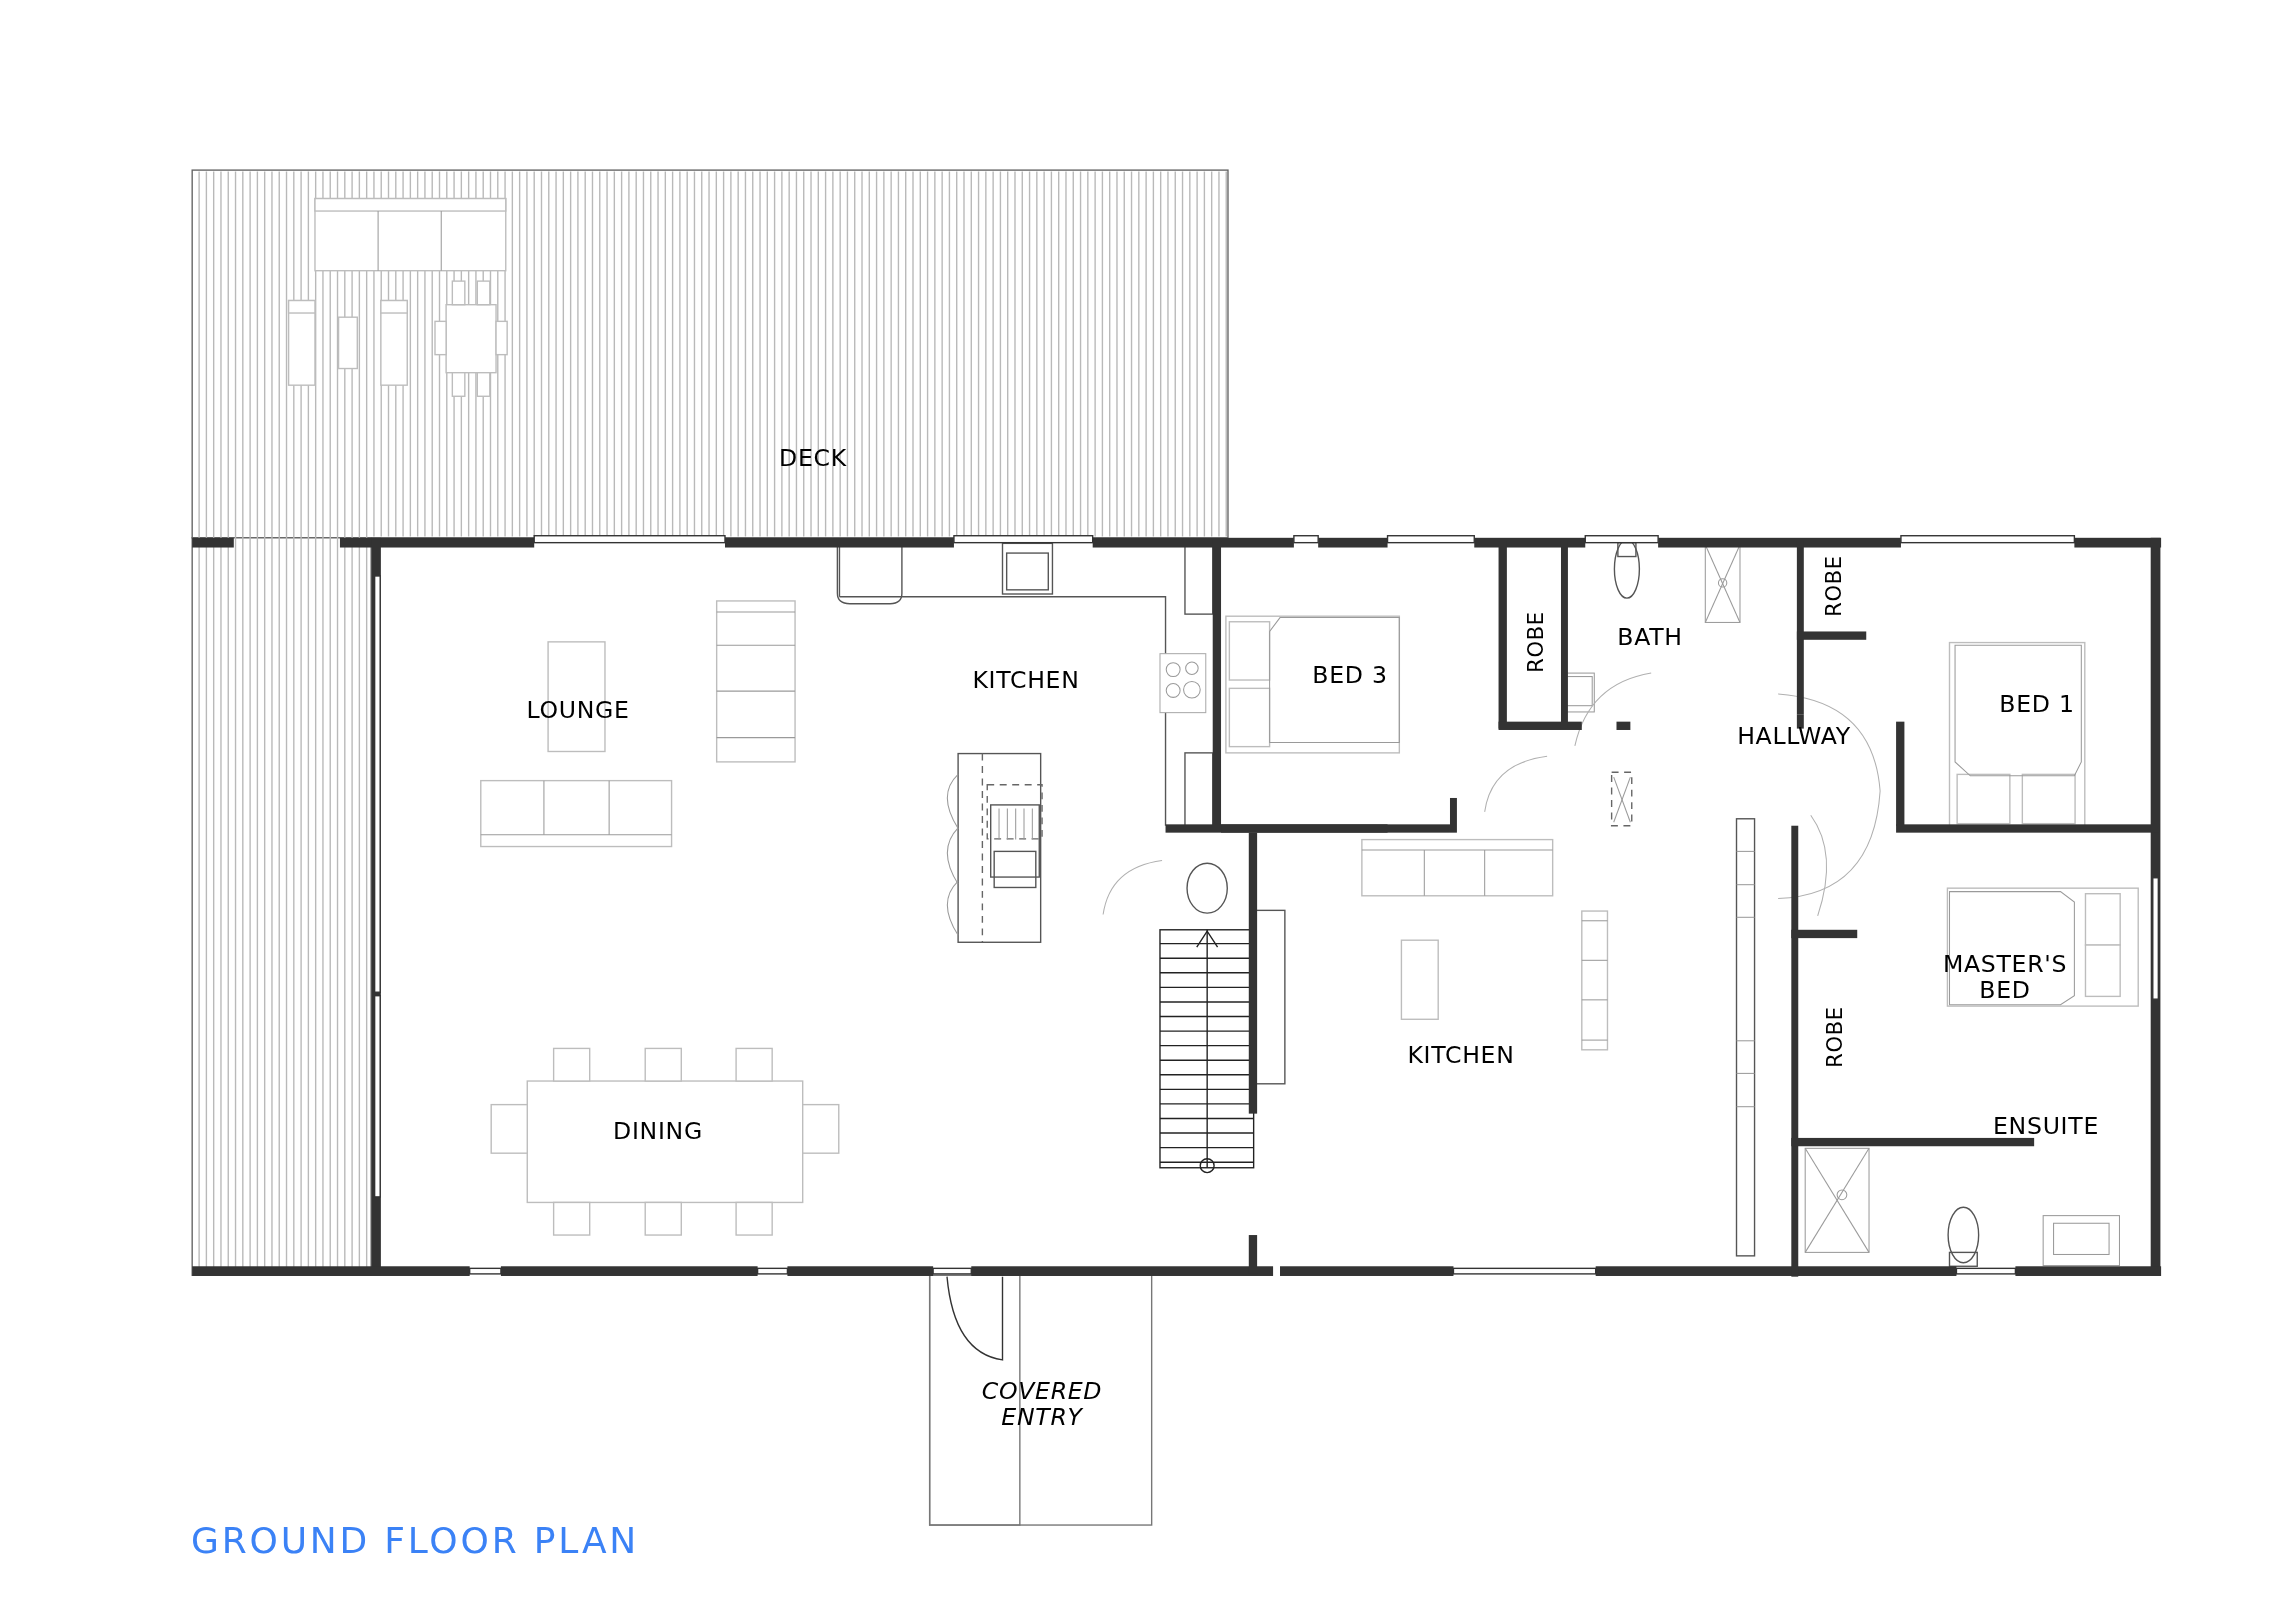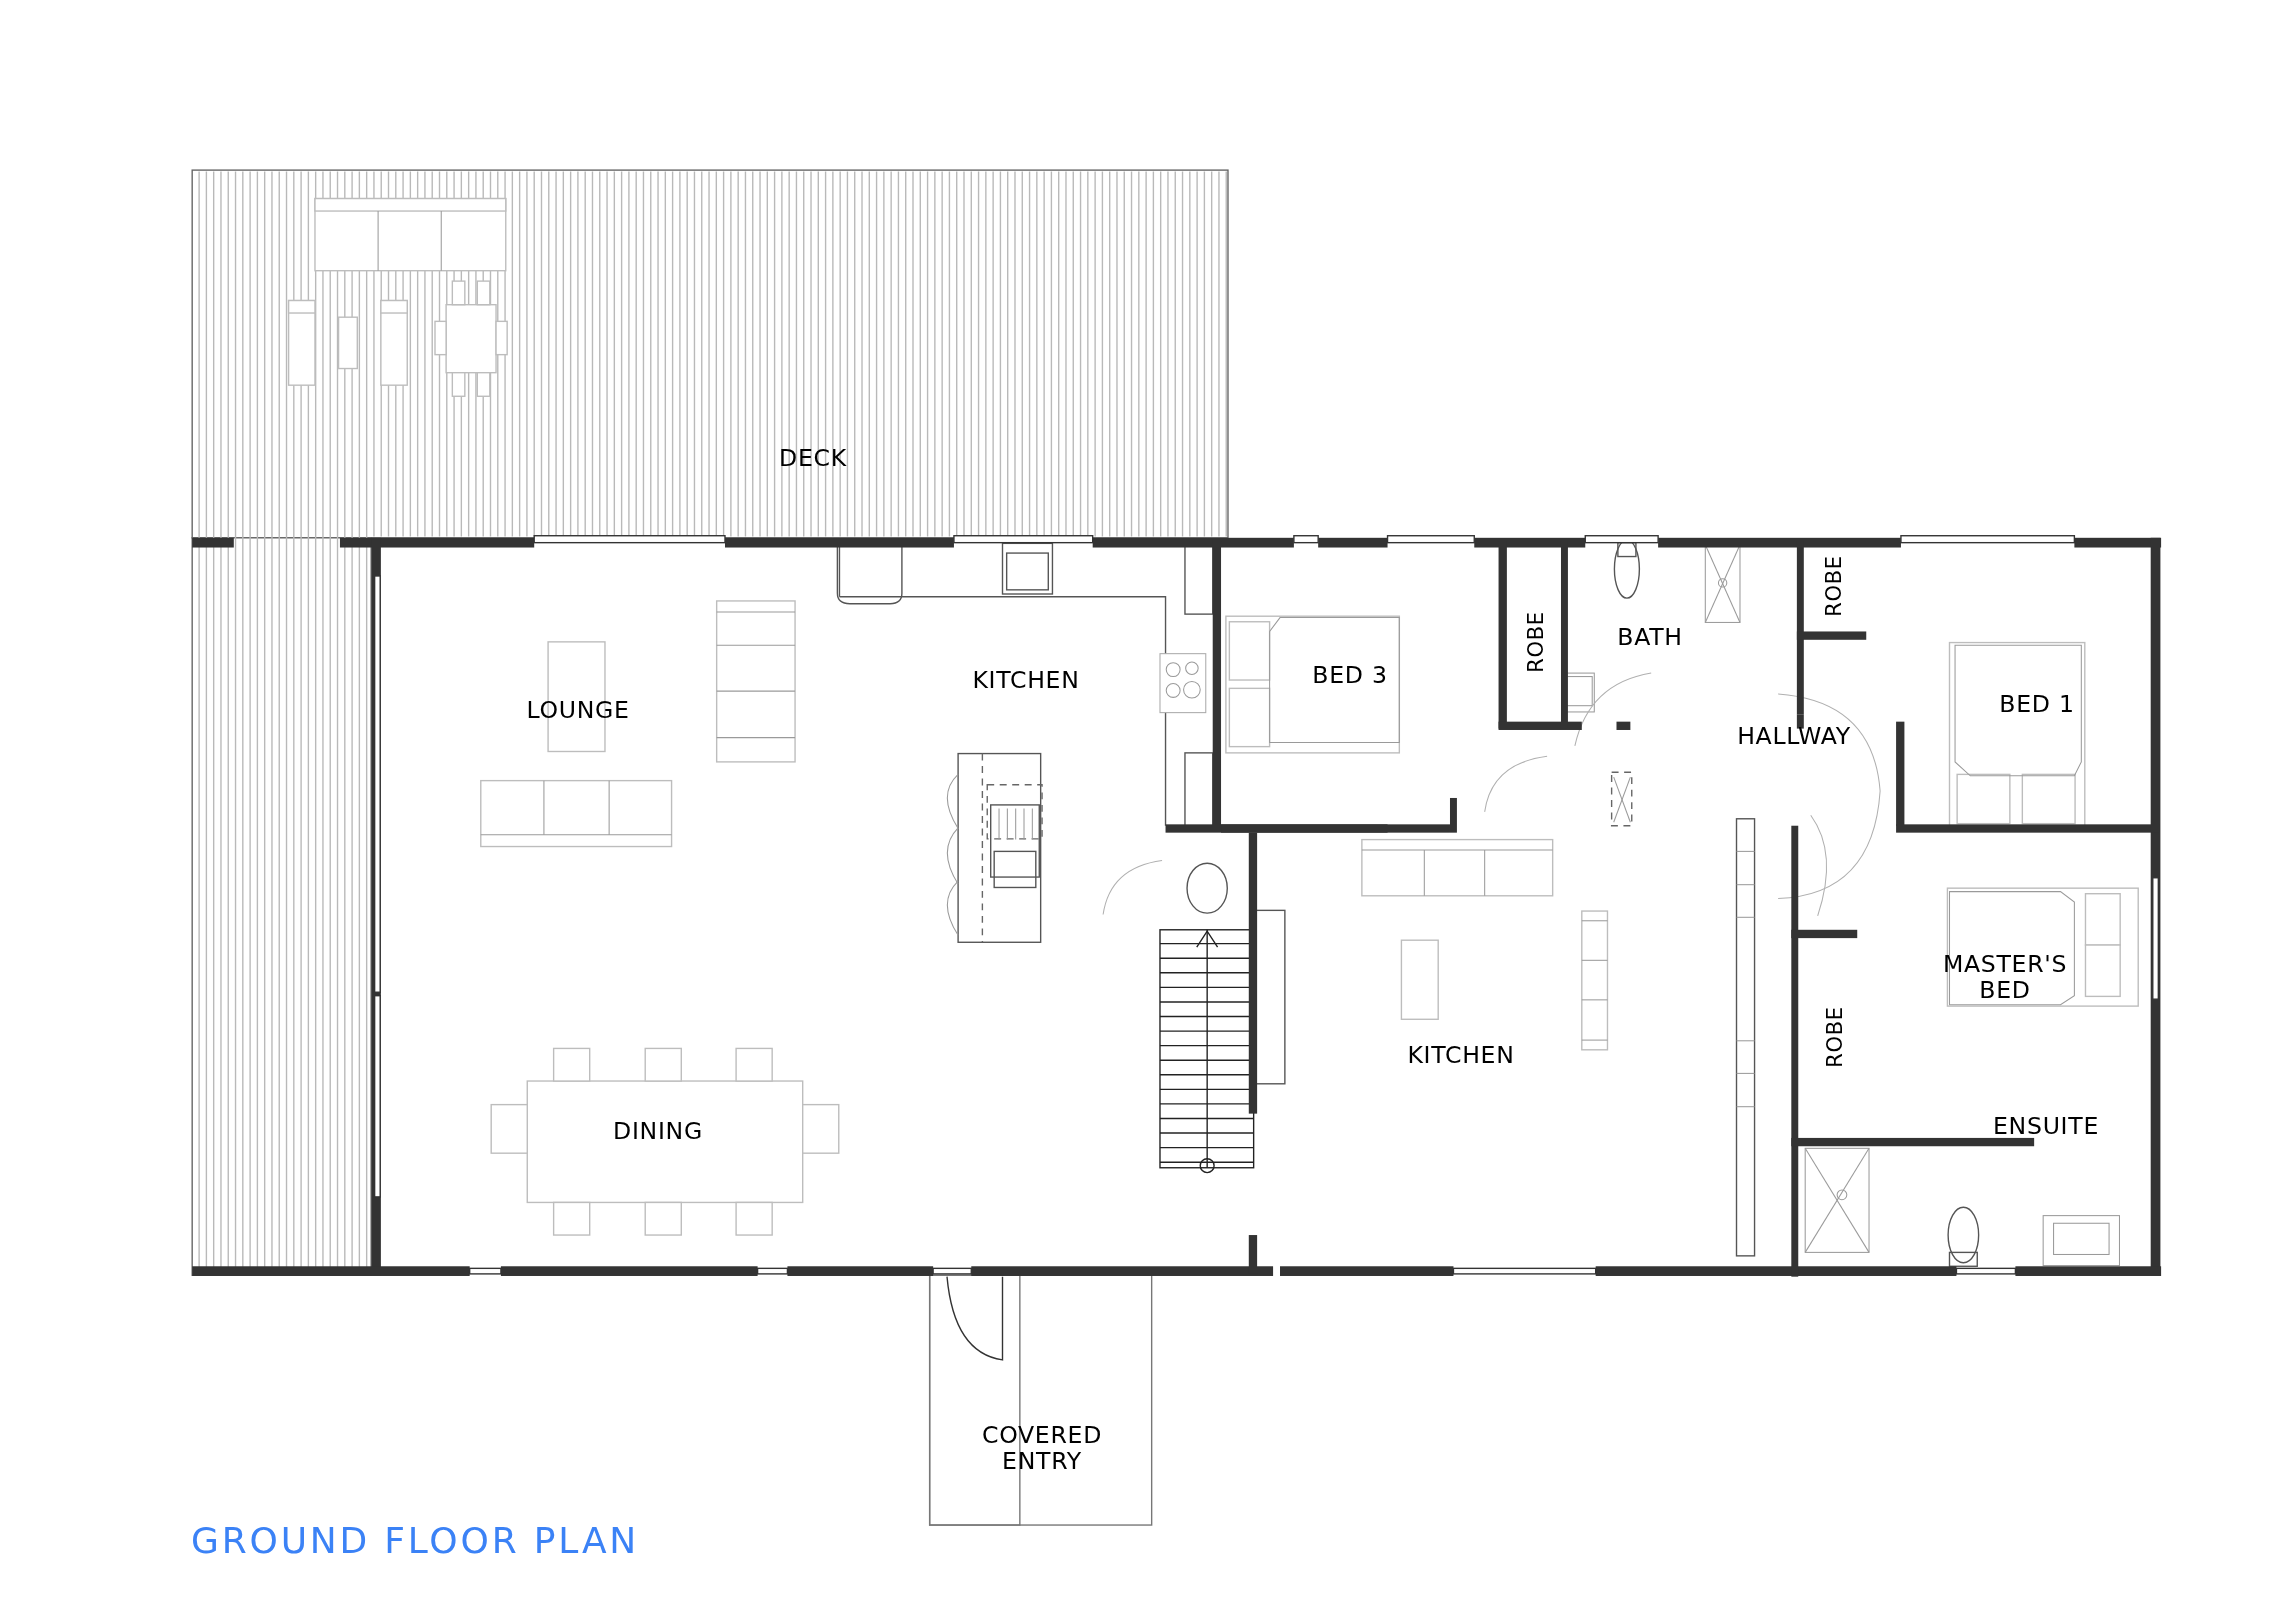--- a/index.html
+++ b/index.html
@@ -445,18 +445,18 @@
   <div class="label vert" style="left:1536px;top:642px;">ROBE</div>
   <div class="label" style="left:1650px;top:637px;">BATH</div>
   <div class="label vert" style="left:1834px;top:586px;">ROBE</div>
   <div class="label" style="left:2037px;top:704px;">BED 1</div>
   <div class="label" style="left:1794px;top:736px;">HALLWAY</div>
   <div class="label" style="left:1461px;top:1055px;">KITCHEN</div>
   <div class="label" style="left:2005px;top:977px;">MASTER'S
 BED</div>
   <div class="label vert" style="left:1835px;top:1037px;">ROBE</div>
   <div class="label" style="left:2046px;top:1126px;">ENSUITE</div>
-  <div class="label" style="left:1042px;top:1448px;">COVERED
+  <div class="label" style="left:1042px;top:1404px;font-style:italic;">COVERED
 ENTRY</div>
 </div>
 
 <div class="title">GROUND FLOOR PLAN</div>
 
 
 </body></html>

